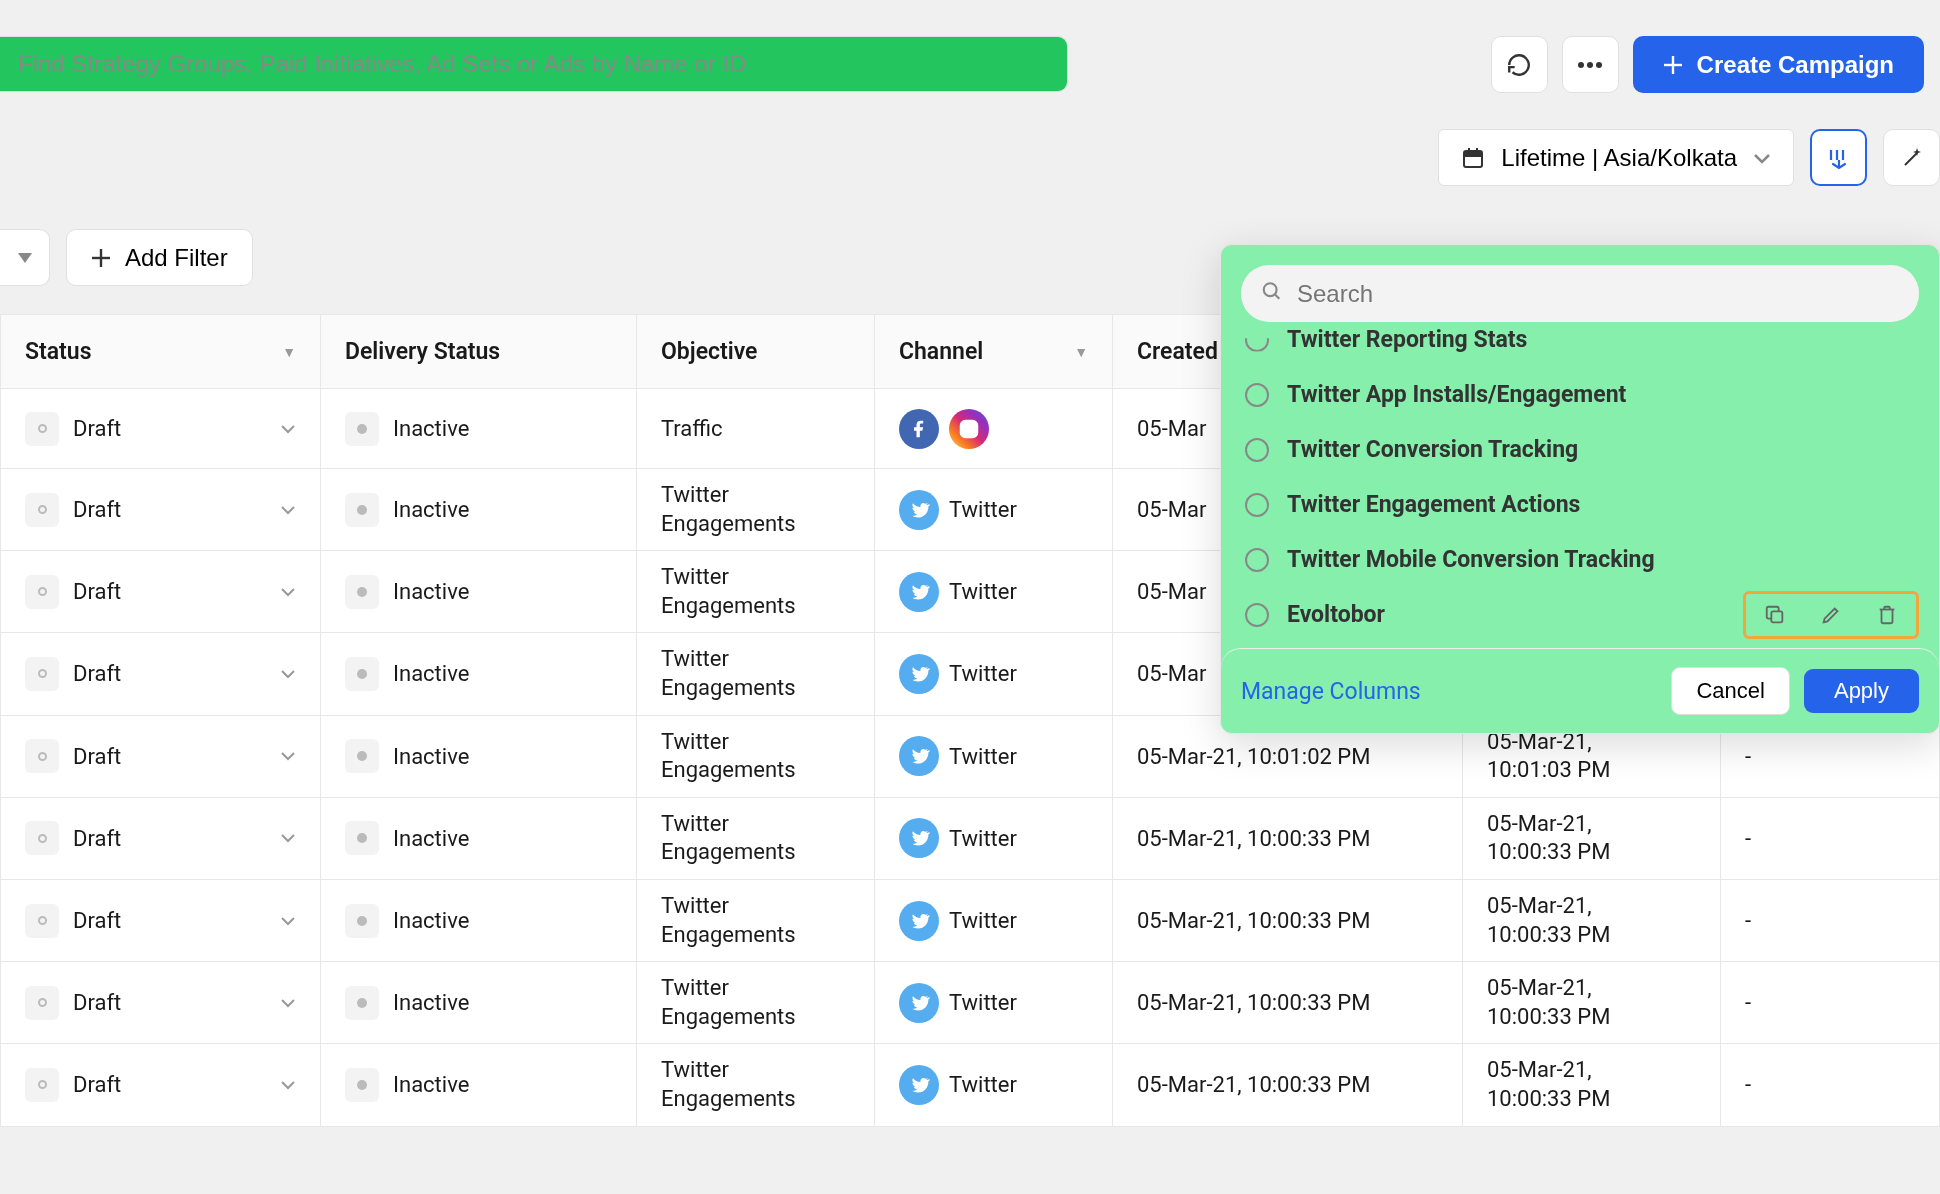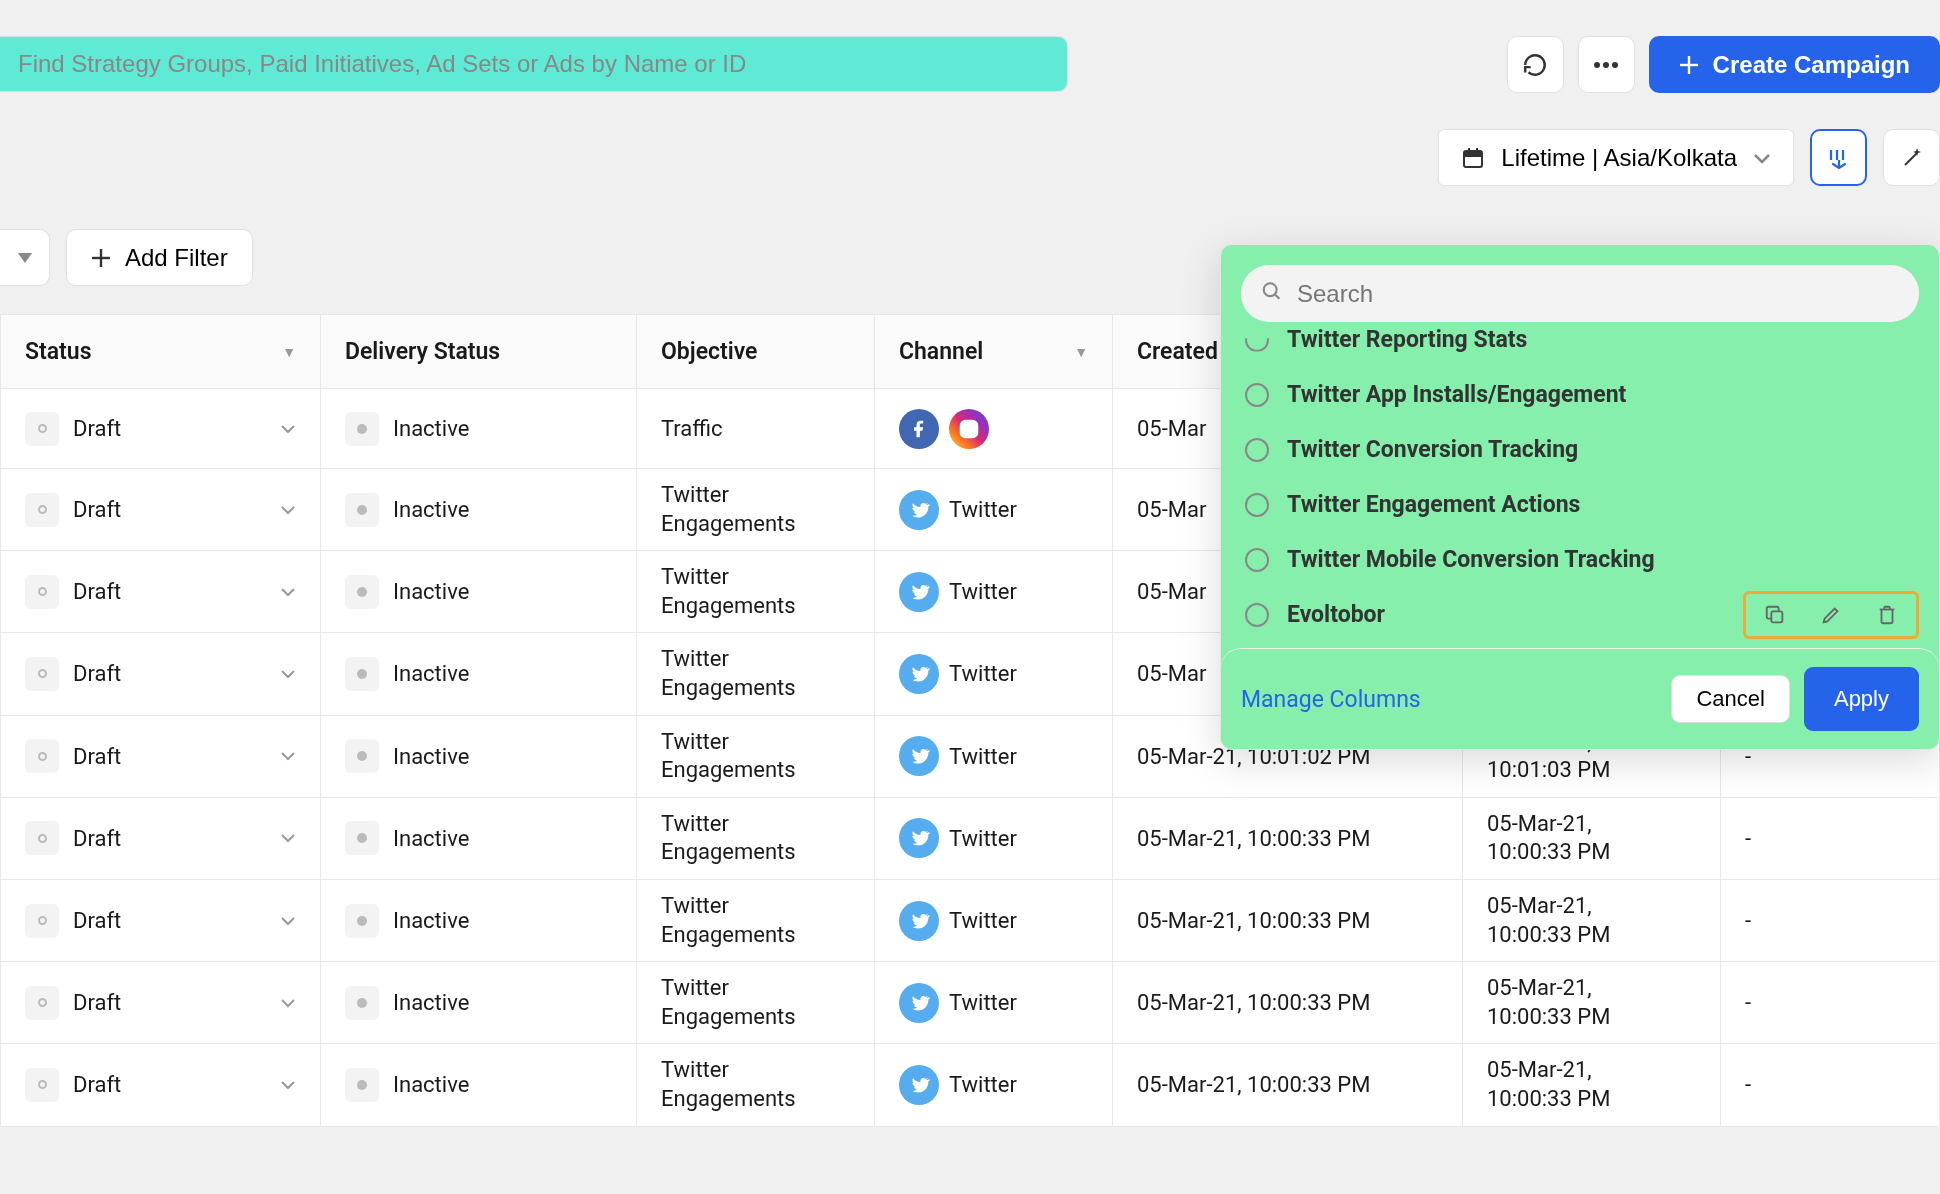--- a/index.html
+++ b/index.html
@@ -16,21 +16,21 @@
     display: flex;
     align-items: flex-start;
     padding: 36px 0 0 0;
     gap: 14px;
   }
   .search-input {
     width: 1068px;
     height: 56px;
     border: 1px solid #e0e0e0;
     border-radius: 10px;
-    background: #5eead4;
+    background: #22c55e;
     padding: 0 18px;
     font-size: 24px;
     color: #333;
     border-left: none;
     border-top-left-radius: 0;
     border-bottom-left-radius: 0;
   }
   .search-input::placeholder { color: #888; }
   .spacer { flex: 1; }
   .icon-btn {
@@ -319,21 +319,21 @@
     padding: 0 24px;
     border: 1px solid #ddd;
     background: #fff;
     border-radius: 9px;
     font-size: 22px;
     font-weight: 500;
     cursor: pointer;
     margin-right: 14px;
   }
   .btn-solid {
-    height: 64px;
+    height: 44px;
     padding: 0 30px;
     border: none;
     background: #2563eb;
     color: #fff;
     border-radius: 9px;
     font-size: 22px;
     font-weight: 500;
     cursor: pointer;
   }
 </style>
@@ -349,21 +349,21 @@
         <path d="M3 19v-5h5"></path>
       </svg>
   </button>
   <button class="icon-btn">
     <svg width="26" height="8" viewBox="0 0 26 8">
         <circle cx="4" cy="4" r="3" fill="#333"></circle>
         <circle cx="13" cy="4" r="3" fill="#333"></circle>
         <circle cx="22" cy="4" r="3" fill="#333"></circle>
       </svg>
   </button>
-  <button class="primary-btn" style="margin-right:0;">
+  <button class="primary-btn" style="margin-right:16px;">
     <svg width="20" height="20" viewBox="0 0 20 20" stroke="#fff" stroke-width="2.4">
         <line x1="10" y1="1" x2="10" y2="19"></line>
         <line x1="1" y1="10" x2="19" y2="10"></line>
       </svg>
     <span>Create Campaign</span>
   </button>
 </div>
 
 <div class="row2">
   <button class="date-selector">

